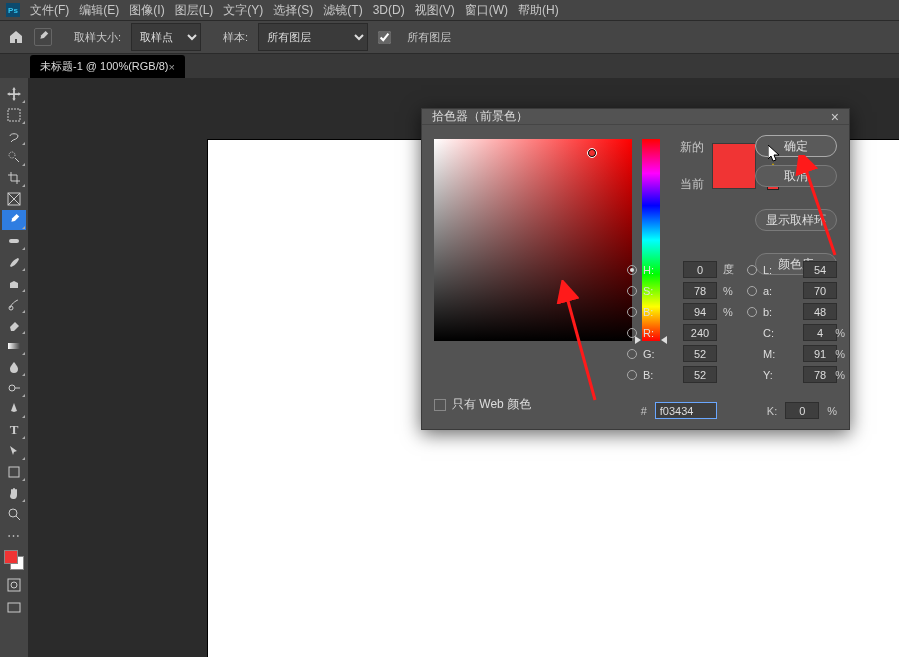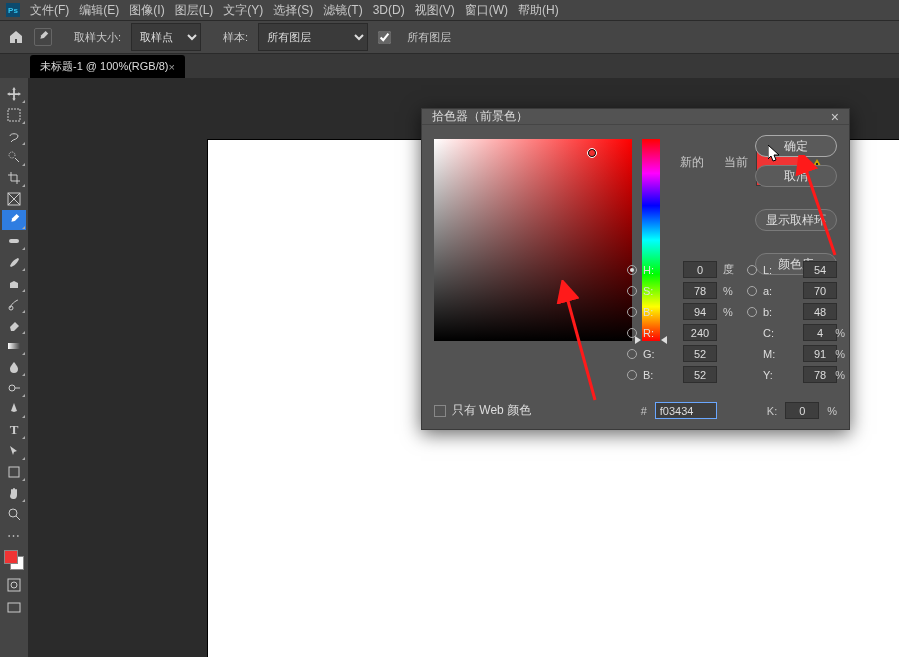--- a/index.html
+++ b/index.html
@@ -54,21 +54,21 @@
 
 .huebar { width:18px; height:202px; position:relative;
   background:linear-gradient(to top,#ff0000 0%,#ffff00 17%,#00ff00 33%,#00ffff 50%,#0000ff 67%,#ff00ff 83%,#ff0000 100%);
 }
 .huebar .ptr-l, .huebar .ptr-r { position:absolute; width:0; height:0; }
 .huebar .ptr-l { left:-7px; bottom:-3px; border-top:4px solid transparent; border-bottom:4px solid transparent; border-left:6px solid #ddd; }
 .huebar .ptr-r { right:-7px; bottom:-3px; border-top:4px solid transparent; border-bottom:4px solid transparent; border-right:6px solid #ddd; }
 
 .rightcol { flex:1; display:flex; flex-direction:column; gap:4px; align-items:flex-start; position:relative; }
 .newcur { display:flex; align-items:center; gap:8px; margin-left:10px; }
-.newcur .labels { display:flex; gap:20px; font-size:12px; }
+.newcur .labels { display:flex; flex-direction:column; gap:20px; font-size:12px; }
 .swatch2 { width:44px; height:46px; display:flex; flex-direction:column; border:1px solid #3a3a3a; }
 .swatch2 div { flex:1; }
 .warn-col { display:flex; flex-direction:column; align-items:center; gap:3px; margin-left:2px; margin-top:20px;}
 .warn-ico { width:14px; height:12px; }
 .warn-sw { width:12px; height:12px; background:#f03434; border:1px solid #222; }
 
 .btns { position:absolute; right:0; top:-4px; display:flex; flex-direction:column; gap:8px;justify-content:space-between; }
 .btn { width:82px; height:22px; border:1px solid #7a7a7a; border-radius:11px; background:#5a5a5a; color:#ddd; font-size:12px; display:flex; align-items:center; justify-content:center; cursor:pointer; }
 .btn.primary { border-color:#aaa; }
 
@@ -78,21 +78,21 @@
 .numgrid .radio.on::after { content:""; position:absolute; left:2px; top:2px; width:4px; height:4px; background:#ddd; border-radius:50%; }
 .numgrid .lbl { color:#ddd; }
 .numgrid .unit { color:#ccc; width:14px; }
 .numgrid .spacer { width:10px; }
 
 .hexrow { position:absolute; right:12px; bottom:10px; display:flex; align-items:center; gap:8px; font-size:11px; }
 .hexrow input { width:62px; height:17px; background:#3e3e3e; border:1px solid #6aa7ff; color:#ddd; font-size:11px; padding:0 4px; }
 .hexrow .klbl { margin-left:42px; }
 .hexrow .kval { width:34px; height:17px; background:#3e3e3e; border:1px solid #2e2e2e; color:#ddd; font-size:11px; text-align:center; display:flex; align-items:center; justify-content:center; }
 
-.webonly { position:absolute; left:12px; bottom:10px; display:flex; align-items:center; gap:6px; font-size:12px; color:#ddd; }
+.webonly { position:absolute; left:12px; bottom:16px; display:flex; align-items:center; gap:6px; font-size:12px; color:#ddd; }
 .webonly .cb { width:12px; height:12px; border:1px solid #888; }
 
 
 .arrow { position:absolute; pointer-events:none; }
 
 .cursor-img { position:absolute; left:768px; top:145px; width:14px; height:18px; pointer-events:none; z-index:50; }
 </style>
 </head>
 <body>
 

